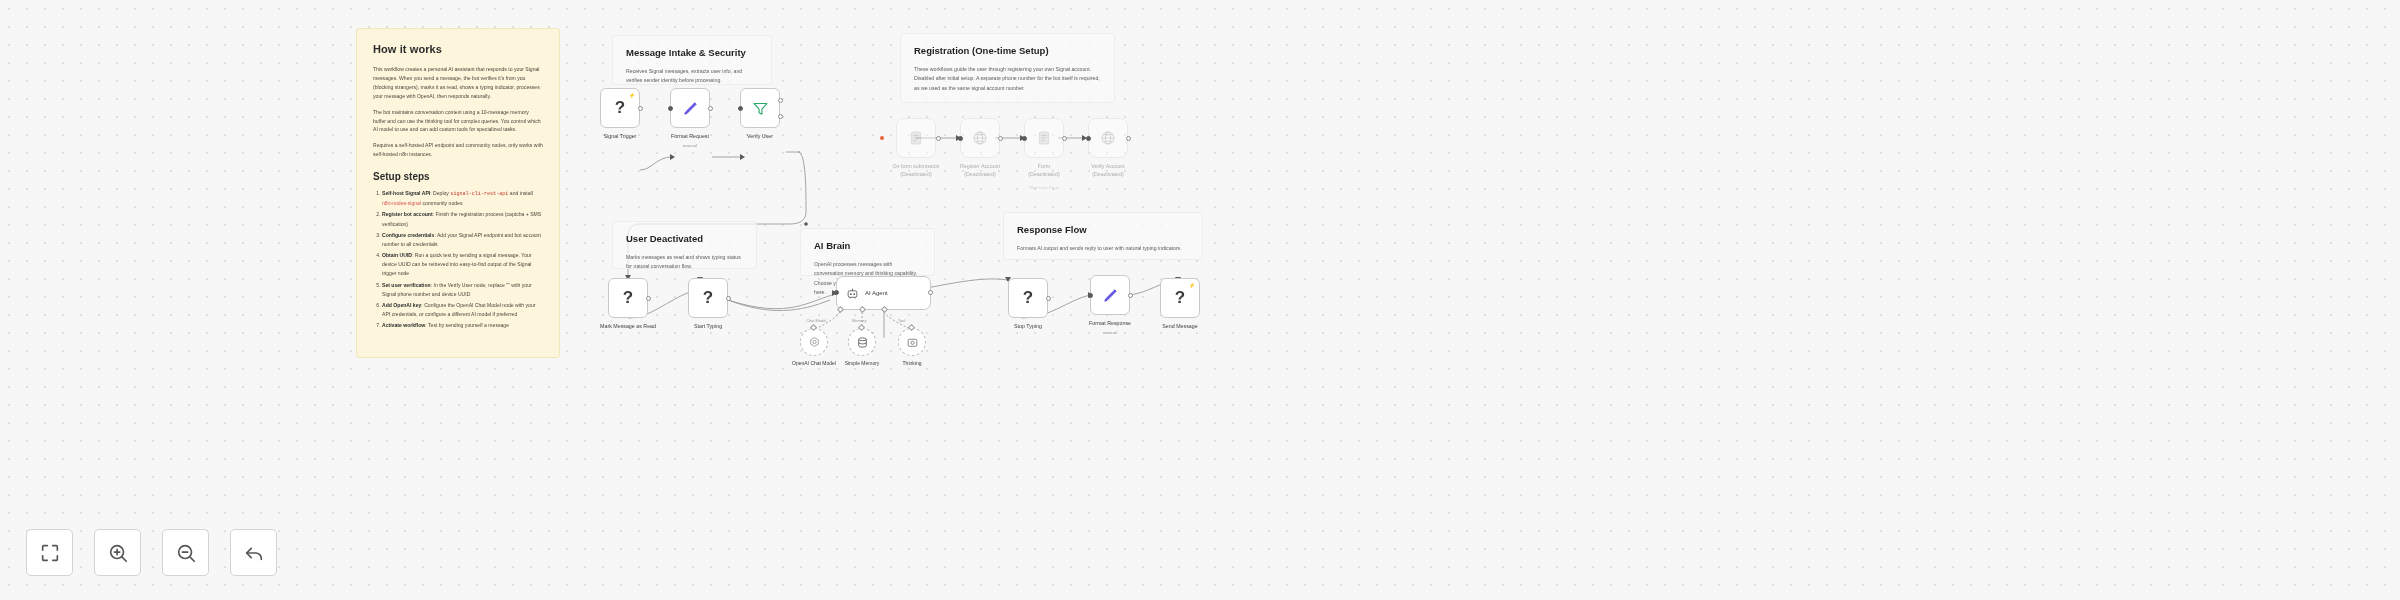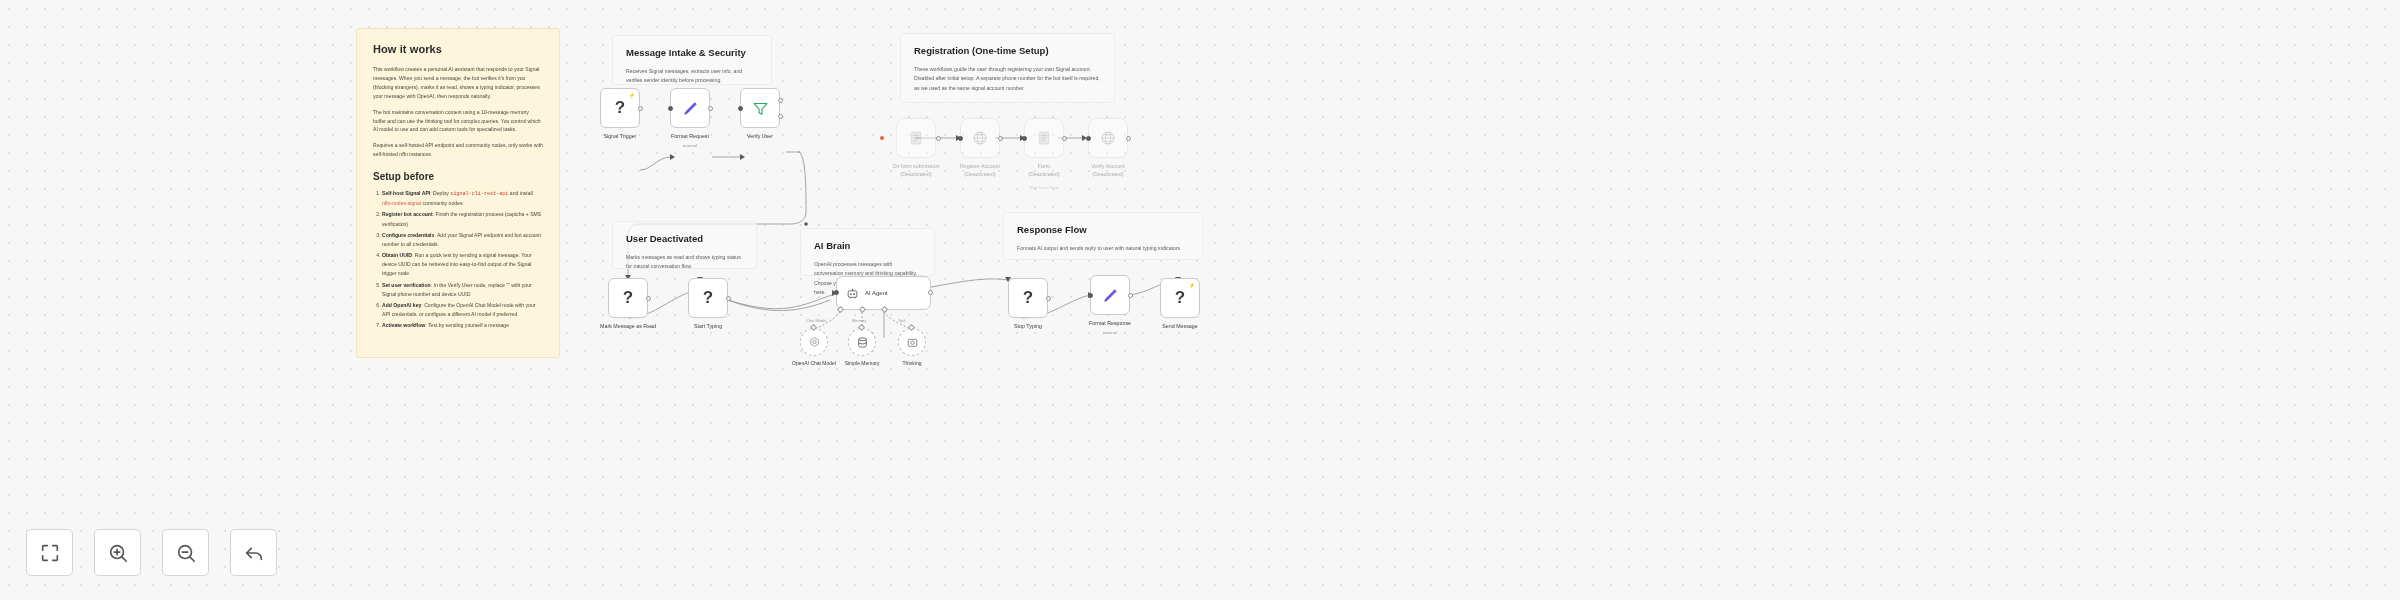--- a/index.html
+++ b/index.html
@@ -197,21 +197,21 @@
       <path d="M 1082 135 l 5 3 l -5 3 z"></path>
       <circle cx="806" cy="224" r="1.8"></circle>
     </g>
   </svg>
 
   <div class="sticky sticky-doc" style="left:356px; top:28px; width:204px; height:330px;">
     <h2>How it works</h2>
     <p>This workflow creates a personal AI assistant that responds to your Signal messages. When you send a message, the bot verifies it's from you (blocking strangers), marks it as read, shows a typing indicator, processes your message with OpenAI, then responds naturally.</p>
     <p>The bot maintains conversation context using a 10-message memory buffer and can use the thinking tool for complex queries. You control which AI model to use and can add custom tools for specialized tasks.</p>
     <p>Requires a self-hosted API endpoint and community nodes, only works with self-hosted n8n instances.</p>
-    <h3>Setup before</h3>
+    <h3>Setup steps</h3>
     <ol>
       <li><b>Self-host Signal API</b><span>: Deploy </span><span class="code">signal-cli-rest-api</span><span> and install </span><span class="lnk">n8n-nodes-signal</span><span> community nodes</span></li>
       <li><b>Register bot account</b><span>: Finish the registration process (captcha + SMS verification)</span></li>
       <li><b>Configure credentials</b><span>: Add your Signal API endpoint and bot account number to all credentials</span></li>
       <li><b>Obtain UUID</b><span>: Run a quick test by sending a signal message. Your device UUID can be retrieved into easy-to-find output of the Signal trigger node</span></li>
       <li><b>Set user verification</b><span>: In the Verify User node, replace "" with your Signal phone number and device UUID</span></li>
       <li><b>Add OpenAI key</b><span>: Configure the OpenAI Chat Model node with your API credentials, or configure a different AI model if preferred</span></li>
       <li><b>Activate workflow</b><span>: Test by sending yourself a message</span></li>
     </ol>
   </div>

